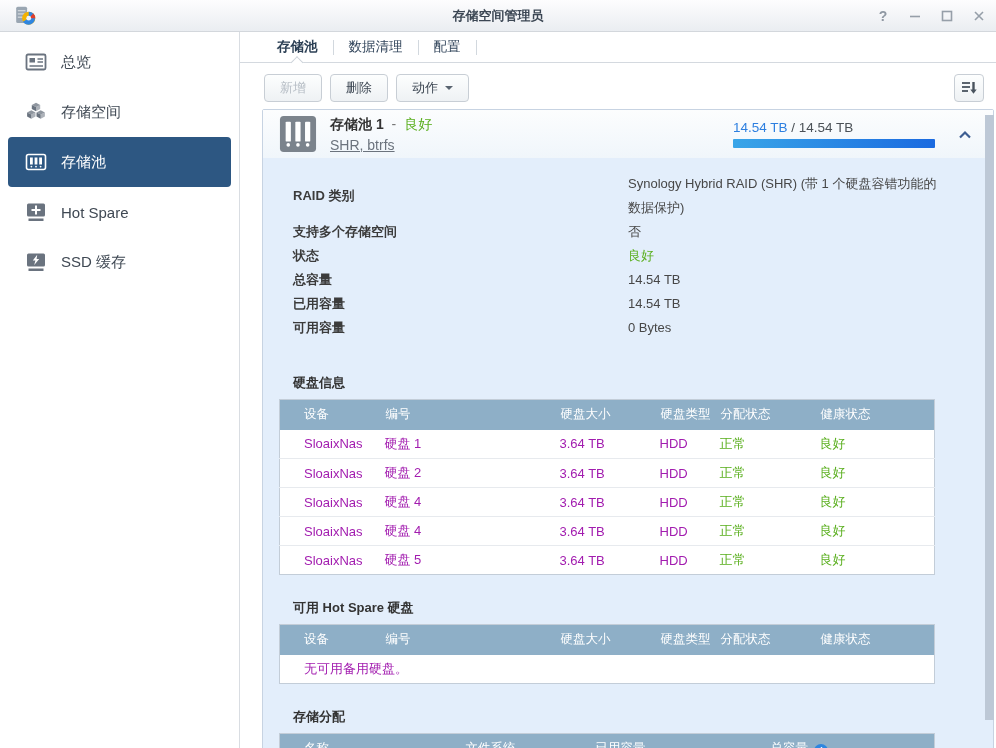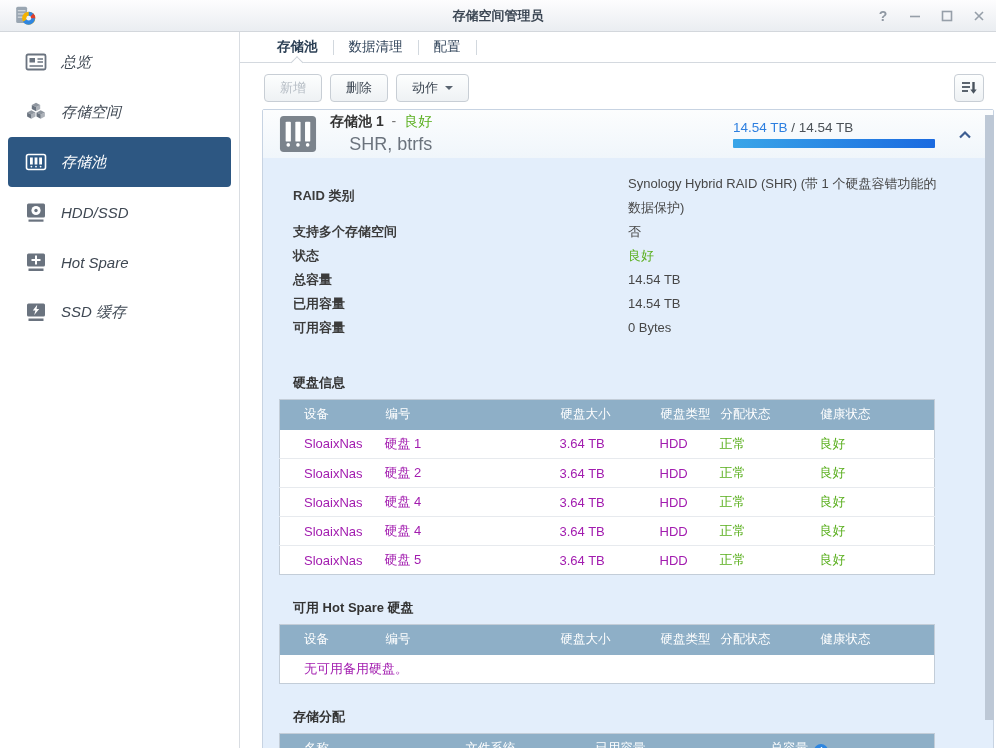--- a/index.html
+++ b/index.html
@@ -11,21 +11,21 @@
     background:linear-gradient(#fdfdfe,#eaedf1); border-bottom:1px solid #d3d7dc; position:relative; }
   .app-icon { width:24px; height:24px; margin-left:4px; }
   .win-title { position:absolute; left:0; right:0; text-align:center; font-size:13px;
     font-weight:bold; color:#3c4754; pointer-events:none; }
   .win-controls { margin-left:auto; display:flex; align-items:center; gap:18px; z-index:2; }
   .win-btn { width:14px; height:14px; display:flex; align-items:center; justify-content:center;
     color:#8f98a3; font-size:14px; font-weight:bold; cursor:pointer; }
 
   
   .app { display:flex; height:716px; }
-  .sidebar { width:240px; background:#fff; border-right:1px solid #d9dde2; padding-top:5px; flex:none;font-style:italic; }
+  .sidebar { width:240px; background:#fff; border-right:1px solid #d9dde2; padding-top:5px; flex:none; }
   .side-item { height:50px; margin:0 8px; display:flex; align-items:center; gap:13px;
     padding-left:16px; border-radius:4px; cursor:pointer; }
   .side-item .icon { width:24px; height:24px; color:#6a737f; flex:none; }
   .side-item .lbl { font-size:15px; color:#3f4853; }
   .side-item.selected { background:#2d5782; }
   .side-item.selected .icon { color:#fff; }
   .side-item.selected .lbl { color:#fff; }
 
   .content { flex:1; position:relative; background:#fff; overflow:hidden; }
 
@@ -49,25 +49,25 @@
   .btn.disabled { color:#b5bcc4; cursor:default; }
   .caret-down { width:0; height:0; border-left:4px solid transparent; border-right:4px solid transparent;
     border-top:4px solid #5a6470; display:inline-block; }
   .btn-sort { margin-left:auto; margin-right:0; width:30px; padding:0; justify-content:center; }
 
   
   .panel { margin:7px 2px 0 22px; border:1px solid #c7d3e2; border-radius:2px; }
   .panel-header { height:48px; display:flex; align-items:center; padding:0 16px;
     background:linear-gradient(#fcfdfe,#f0f6fb); position:relative; cursor:pointer; }
   .pool-icon { width:38px; height:38px; flex:none; }
-  .pool-titles { margin-left:13px;text-align:right; }
+  .pool-titles { margin-left:13px; }
   .pool-title-row { font-size:14px; color:#333; }
   .pool-title-row .name { font-weight:bold; }
   .pool-title-row .dash { color:#777; margin:0 4px; }
-  .pool-sub { font-size:18px; color:#6b737d; margin-top:3px; }
+  .pool-sub { font-size:14px; color:#6b737d; margin-top:3px;text-decoration:underline; }
   .usage { margin-left:auto; width:202px; margin-right:42px; }
   .usage-text { font-size:13.5px; color:#4b5157; white-space:nowrap; }
   .usage-text .used { color:#2d7fe0; }
   .usage-bar { height:9px; margin-top:4px; background:#cfe0f0; border-radius:1px; overflow:hidden; }
   .usage-fill { height:100%; background:linear-gradient(90deg,#39a5e8,#1a6ae0); }
   .chevron { position:absolute; right:20px; top:17px; width:16px; height:16px; cursor:pointer; }
 
   .panel-body { background:#e3eefb; padding:10px 0 30px 0; }
 
   
@@ -170,31 +170,20 @@
           <rect x="2.5" y="4.5" width="19" height="15" rx="2" fill="none" stroke="currentColor" stroke-width="1.6"></rect>
           <rect x="6" y="7.5" width="2.8" height="7" fill="currentColor"></rect>
           <rect x="10.6" y="7.5" width="2.8" height="7" fill="currentColor"></rect>
           <rect x="15.2" y="7.5" width="2.8" height="7" fill="currentColor"></rect>
           <circle cx="7.4" cy="16.6" r="0.9" fill="currentColor"></circle>
           <circle cx="12" cy="16.6" r="0.9" fill="currentColor"></circle>
           <circle cx="16.6" cy="16.6" r="0.9" fill="currentColor"></circle>
         </svg>
       </span>
       <span class="lbl">存储池</span>
-    </div>
-    <div class="side-item">
-      <span class="icon">
-        <svg viewBox="0 0 24 24" width="24" height="24">
-          <rect x="3" y="3.5" width="18" height="14" rx="1.5" fill="currentColor"></rect>
-          <circle cx="12" cy="10.5" r="4.6" fill="#fff"></circle>
-          <circle cx="12" cy="10.5" r="1.7" fill="currentColor"></circle>
-          <rect x="4.5" y="19.5" width="15" height="2.2" fill="currentColor"></rect>
-        </svg>
-      </span>
-      <span class="lbl">HDD/SSD</span>
     </div>
     <div class="side-item">
       <span class="icon">
         <svg viewBox="0 0 24 24" width="24" height="24">
           <rect x="3" y="3.5" width="18" height="13" rx="1.5" fill="currentColor"></rect>
           <rect x="11" y="5.5" width="2" height="9" fill="#fff"></rect>
           <rect x="7.5" y="9" width="9" height="2" fill="#fff"></rect>
           <rect x="4.5" y="18.5" width="15" height="2.5" fill="currentColor"></rect>
         </svg>
       </span>

